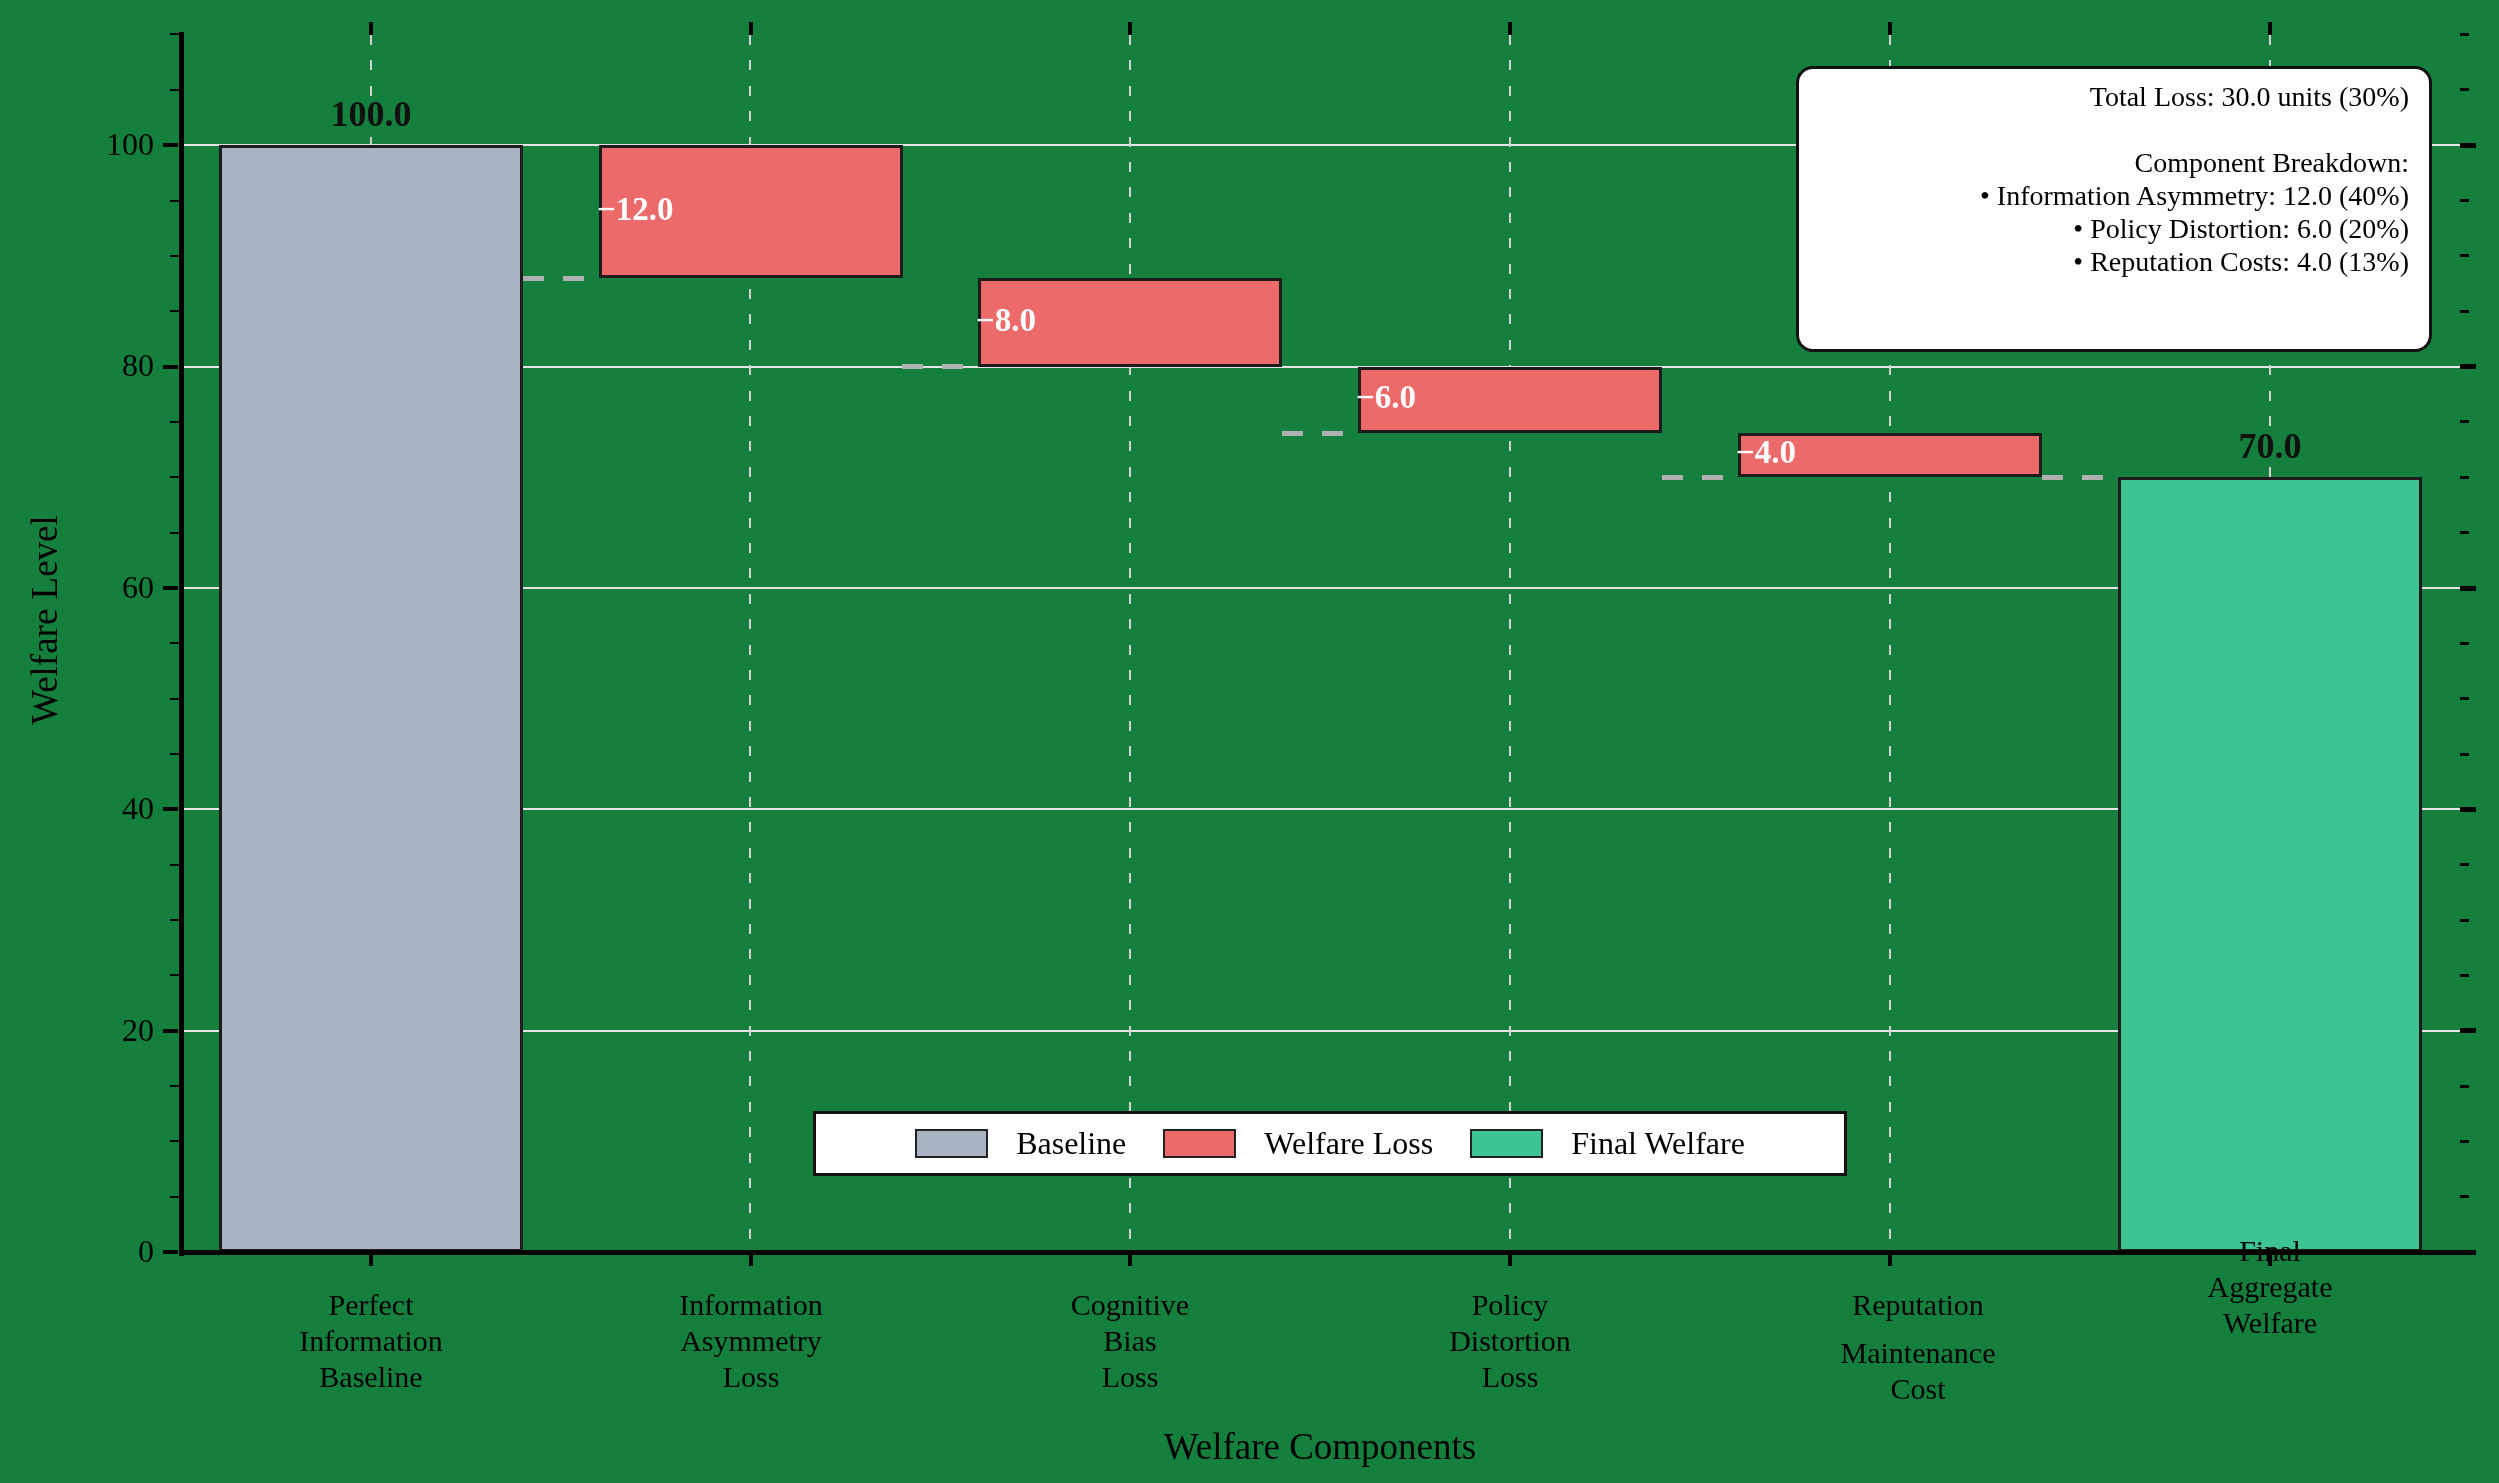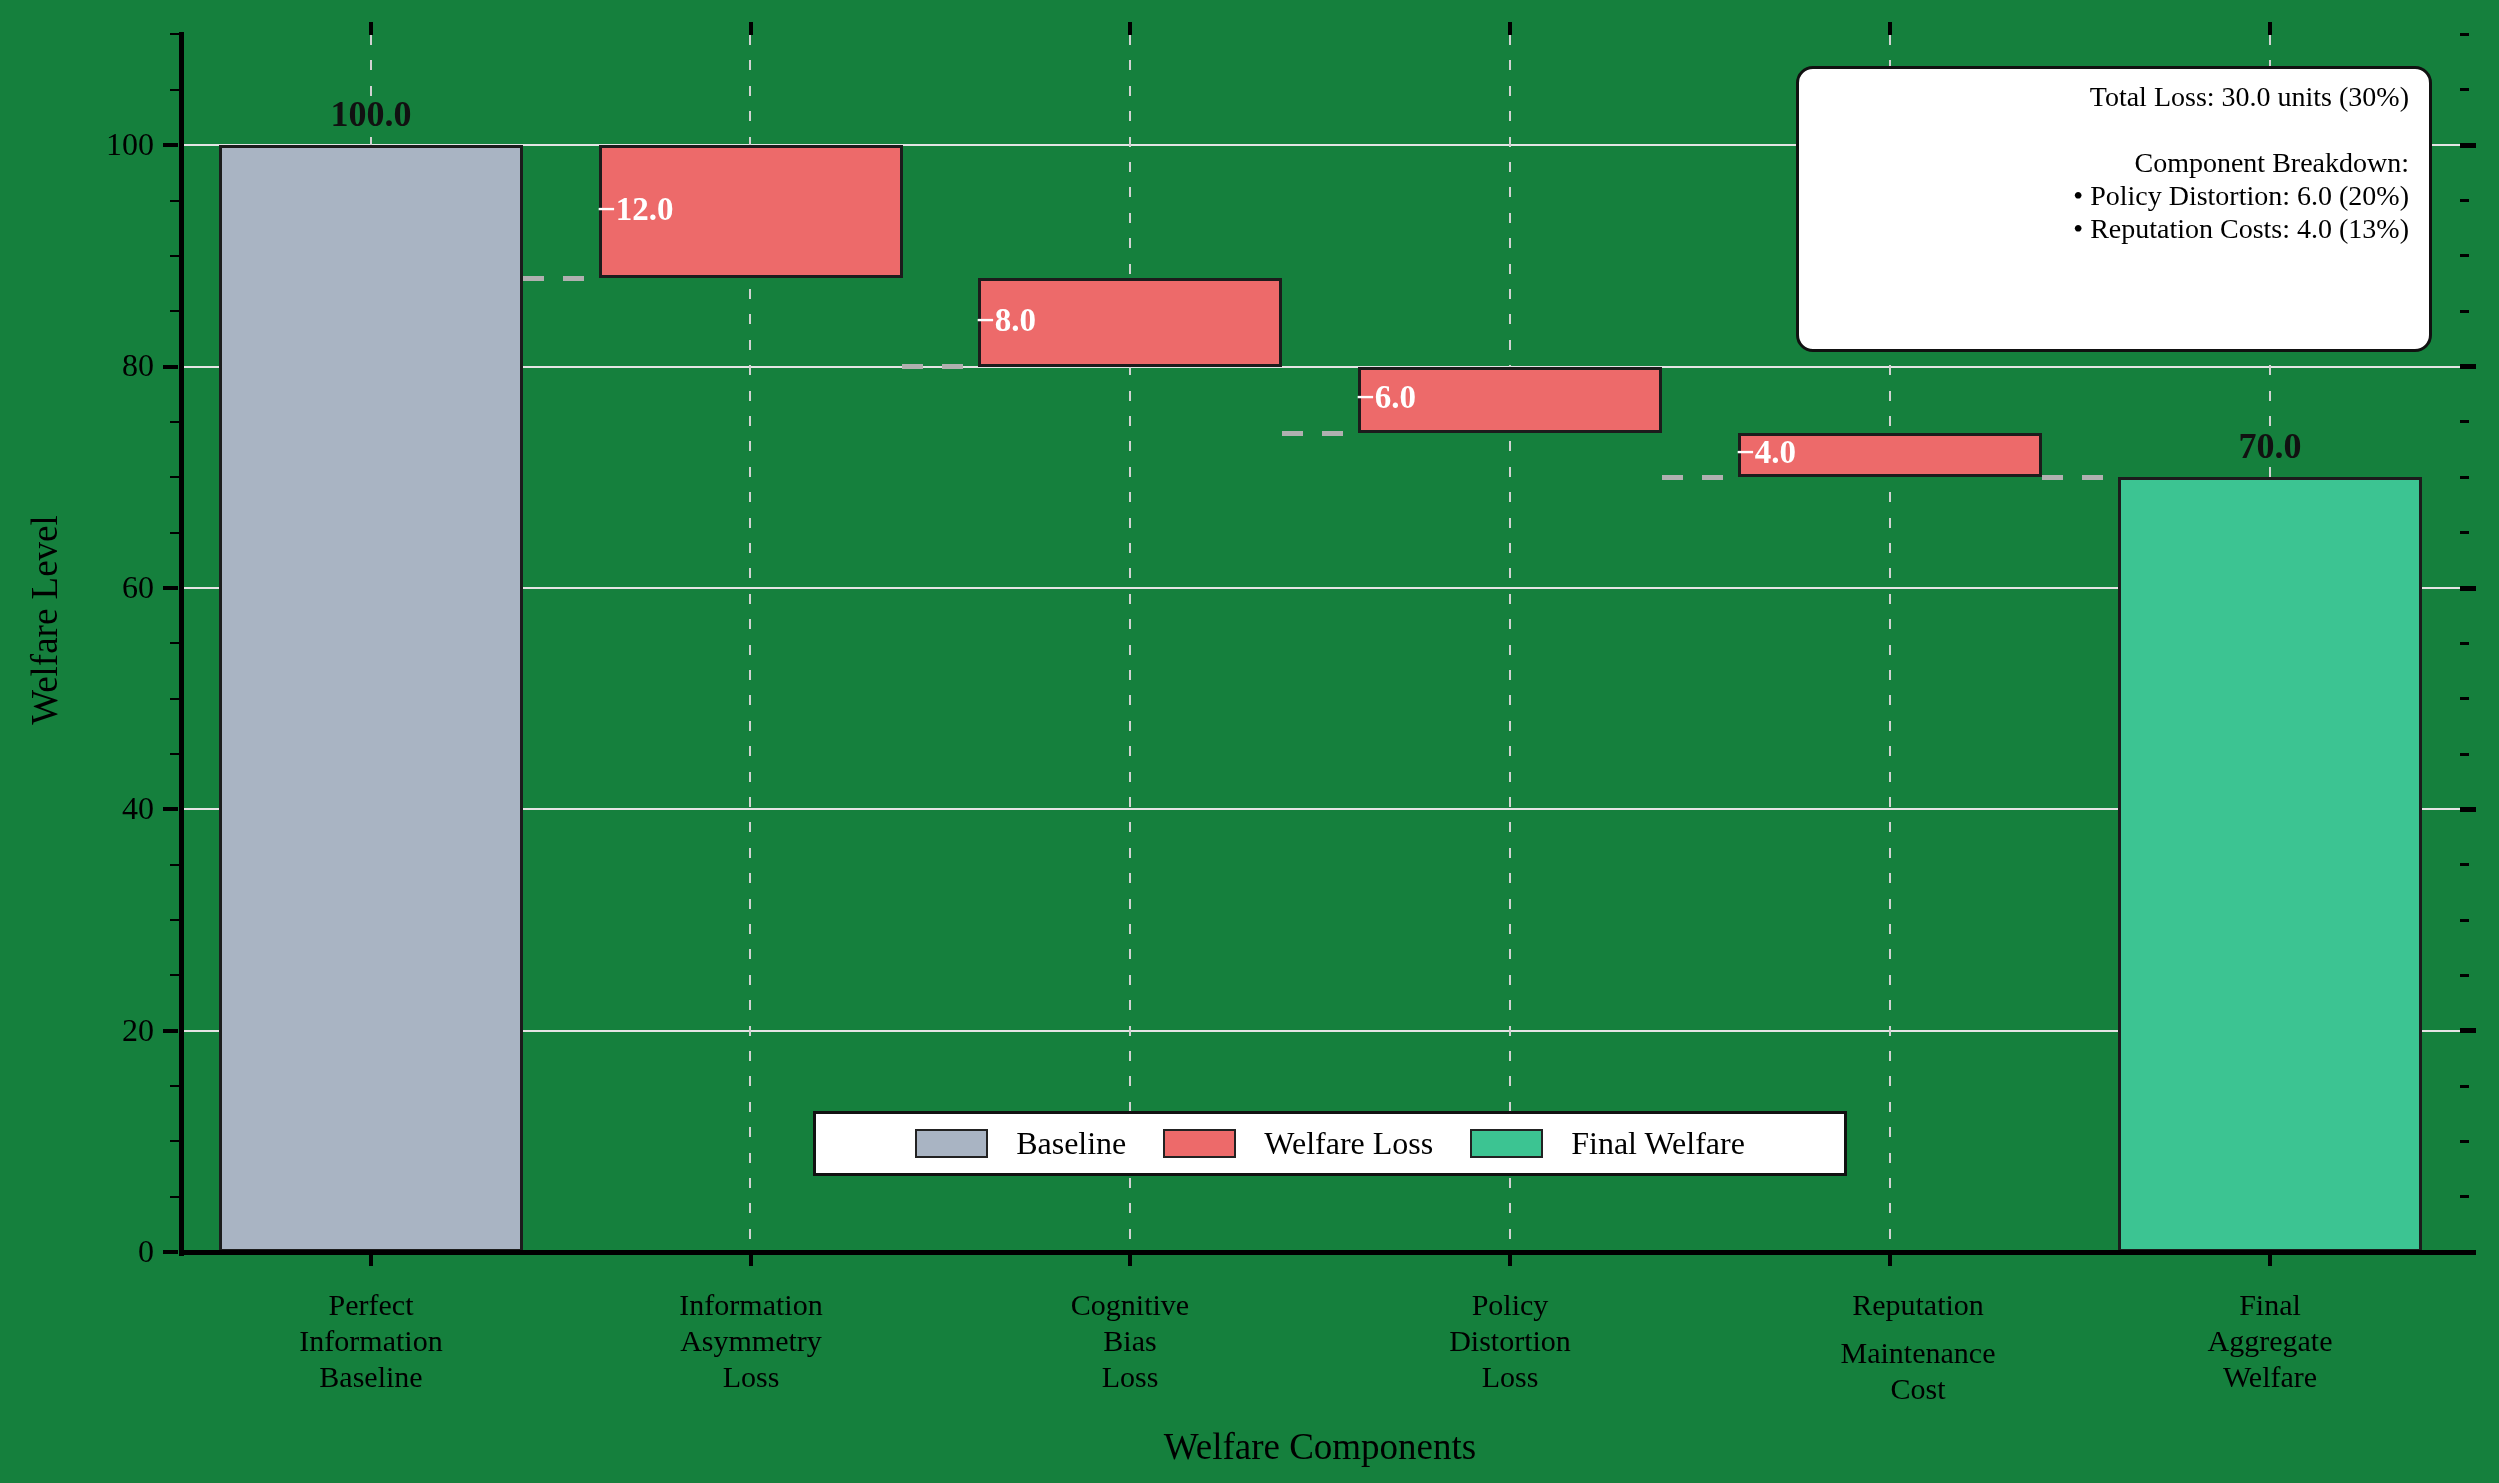--- a/index.html
+++ b/index.html
@@ -97,21 +97,21 @@
       <div class="bar-value-inside" style="left: 1736px; top: 434px; width: 308px; color: rgb(255, 255, 255);">−4.0</div>
       <div class="xtick-label" style="left: 1728px; top: 1287px; width: 380px;">
         <span style="display: block;">Reputation</span>
         <span style="display: block; margin-top: 12px;">Maintenance</span>
         <span style="display: block;">Cost</span>
       </div>
       <div class="tick" style="left: 1888px; top: 1254px; width: 3.8px; height: 12.3px;"></div>
       <div class="tick" style="left: 1888px; top: 21.5px; width: 3.8px; height: 13px;"></div>
       <div class="bar" style="left: 2118px; top: 477px; width: 304px; height: 775px; background: rgb(60, 196, 146); border: 3.1px solid rgb(28, 28, 28);"></div>
       <div class="bar-value-above" style="left: 2116px; top: 425px; width: 308px; color: rgb(17, 17, 17);">70.0</div>
-      <div class="xtick-label" style="left: 2080px; top: 1287px; width: 380px;">
+      <div class="xtick-label" style="left: 2080px; top: 1233px; width: 380px;">
         <span style="display: block;">Final</span>
         <span style="display: block;">Aggregate</span>
         <span style="display: block;">Welfare</span>
       </div>
       <div class="tick" style="left: 2268px; top: 1254px; width: 3.8px; height: 12.3px;"></div>
       <div class="tick" style="left: 2268px; top: 21.5px; width: 3.8px; height: 13px;"></div>
       <div class="connector" style="left: 523px; top: 276px; width: 76px; background: repeating-linear-gradient(90deg, rgb(176, 176, 176) 0px, rgb(176, 176, 176) 21px, transparent 21px, transparent 40px);"></div>
       <div class="connector" style="left: 902px; top: 364px; width: 76px; background: repeating-linear-gradient(90deg, rgb(176, 176, 176) 0px, rgb(176, 176, 176) 21px, transparent 21px, transparent 40px);"></div>
       <div class="connector" style="left: 1282px; top: 431px; width: 76px; background: repeating-linear-gradient(90deg, rgb(176, 176, 176) 0px, rgb(176, 176, 176) 21px, transparent 21px, transparent 40px);"></div>
       <div class="connector" style="left: 1662px; top: 475px; width: 76px; background: repeating-linear-gradient(90deg, rgb(176, 176, 176) 0px, rgb(176, 176, 176) 21px, transparent 21px, transparent 40px);"></div>
@@ -188,17 +188,18 @@
       <div class="legend-item">
         <div class="legend-swatch" style="background: rgb(60, 196, 146);"></div>
         <span class="legend-label">Final Welfare</span>
       </div>
     </div>
 
   <div class="annotation" id="annotation">
       <div class="ann-line">Total Loss: 30.0 units (30%)</div>
       <div class="ann-line">&nbsp;</div>
       <div class="ann-line">Component Breakdown:</div>
+      <div class="ann-line">• Information Asymmetry: 12.0 (40%)</div>
       <div class="ann-line">• Policy Distortion: 6.0 (20%)</div>
       <div class="ann-line">• Reputation Costs: 4.0 (13%)</div>
     </div>
 </div>
 
 
 </body></html>

